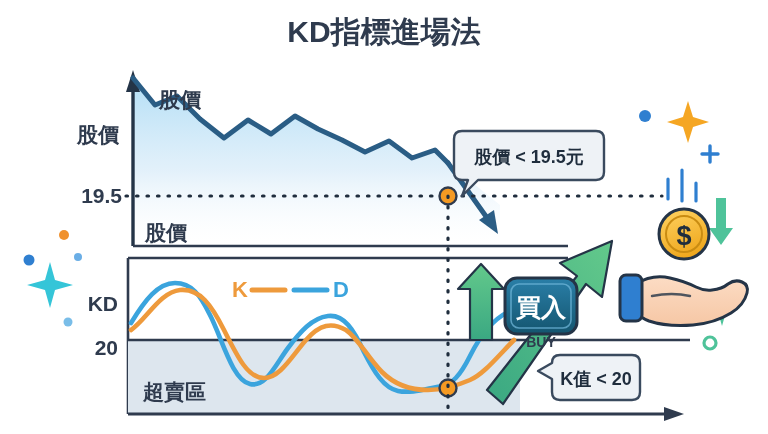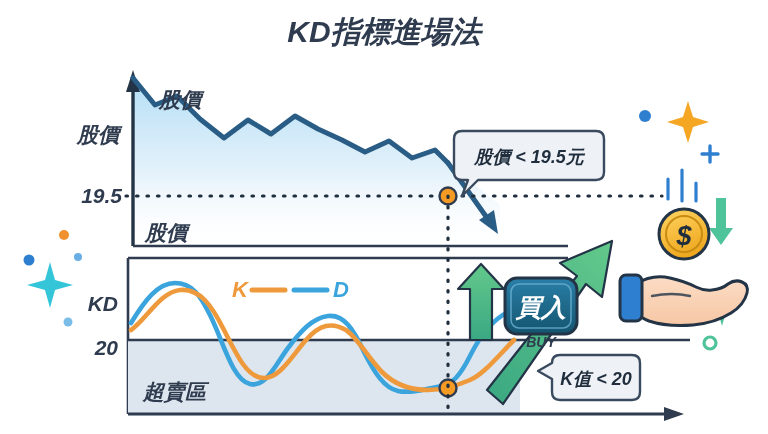--- a/index.html
+++ b/index.html
@@ -10,21 +10,20 @@
   }
   body {
     font-family: "Liberation Sans", "DejaVu Sans", sans-serif;
   }
   #stage {
     position: relative;
     width: 768px;
     height: 426px;
     overflow: hidden;
     background: #ffffff;
-    font-style: italic;
   }
   #stage svg {
     position: absolute;
     left: 0;
     top: 0;
     width: 768px;
     height: 434px;
     display: block;
   }
   .ttl {

